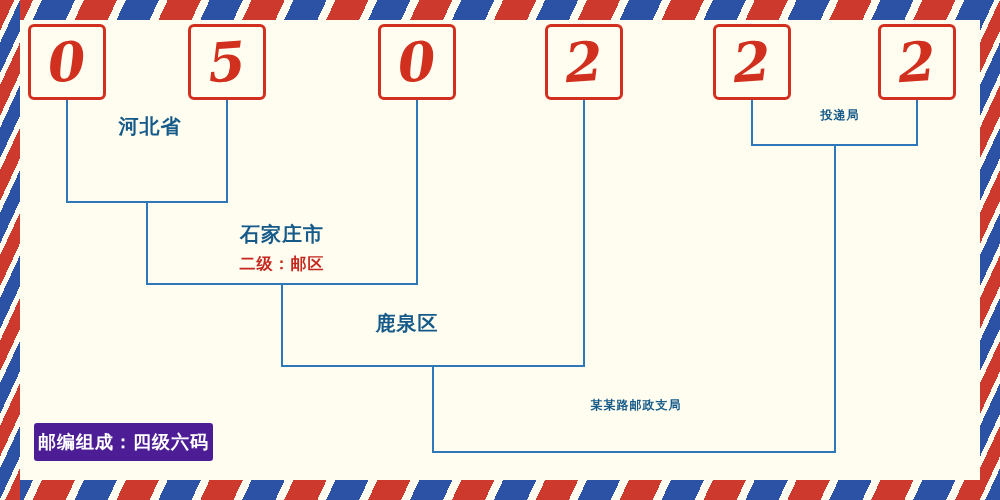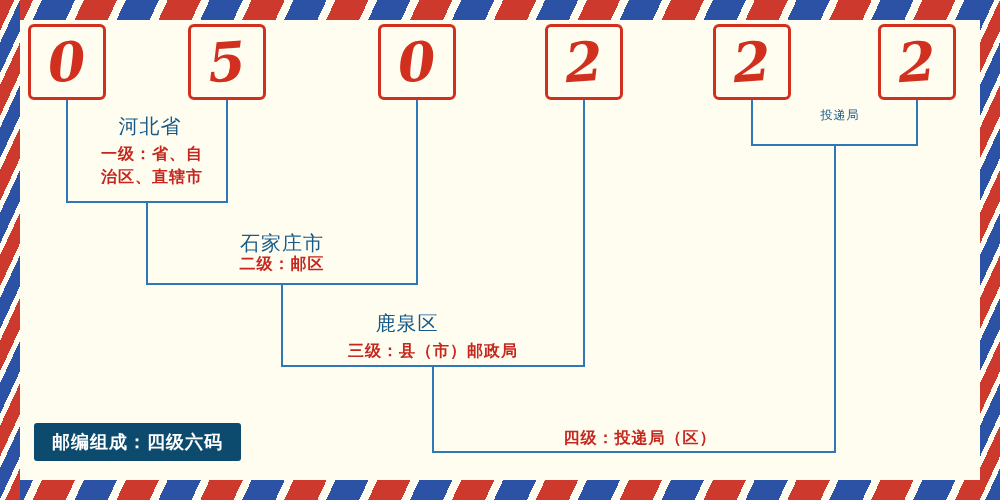--- a/index.html
+++ b/index.html
@@ -36,36 +36,36 @@
     transform:rotate(-4deg);
   }
 
   
   .vline{position:absolute;width:2px;background:#2e78ba;}
   .hline{position:absolute;height:2px;background:#2e78ba;}
 
   
   .lvl-name{
     position:absolute;transform:translateX(-50%);
-    color:#155a88;font-weight:normal;font-size:20px;
+    color:#155a88;font-weight:bold;font-size:20px;
     white-space:nowrap;letter-spacing:1px;
   }
   .lvl-name.small{font-size:12px;}
   .lvl-desc{
     position:absolute;transform:translateX(-50%);
     color:#c5271e;font-weight:bold;font-size:16px;
     white-space:nowrap;letter-spacing:1px;
   }
 
   
   .badge{
     position:absolute;left:34px;top:423px;
-    background:#0c4a6e;color:#ffffff;
+    background:#4c1d95;color:#ffffff;
     font-weight:bold;font-size:18px;letter-spacing:1px;
-    padding:7px 18px;border-radius:3px;
+    padding:7px 4px;border-radius:3px;
     white-space:nowrap;
   }
 </style>
 </head>
 <body>
 
 <div class="page">
 
   <div class="strip strip-top"></div>
   <div class="strip strip-bottom"></div>
@@ -105,28 +105,25 @@
 
   <div class="vline" style="left:751px;top:100px;height:46px"></div>
   <div class="vline" style="left:916px;top:100px;height:46px"></div>
   <div class="hline" style="left:751px;top:144px;width:167px"></div>
 
   <div class="vline" style="left:432px;top:365px;height:88px"></div>
   <div class="hline" style="left:432px;top:451px;width:404px"></div>
   <div class="vline" style="left:834px;top:144px;height:309px"></div>
 
   <span class="lvl-name" style="left:150px;top:113px">河北省</span>
-  <span class="lvl-desc" style="left:152px;top:144px">一级：省、自</span>
-  <span class="lvl-desc" style="left:152px;top:167px">治区、直辖市</span>
 
-  <span class="lvl-name" style="left:282px;top:230px">石家庄市</span>
+  <span class="lvl-name" style="left:282px;top:221px">石家庄市</span>
   <span class="lvl-desc" style="left:282px;top:254px">二级：邮区</span>
 
   <span class="lvl-name" style="left:407px;top:310px">鹿泉区</span>
-  <span class="lvl-desc" style="left:433px;top:341px">三级：县（市）邮政局</span>
 
-  <span class="lvl-desc" style="left:640px;top:428px">四级：投递局（区）</span>
+  <span class="lvl-name small" style="left:636px;top:397px">某某路邮政支局</span>
 
   <span class="lvl-name small" style="left:840px;top:107px">投递局</span>
 
   <div class="badge">邮编组成：四级六码</div>
 
 </div>
 
 </body></html>

